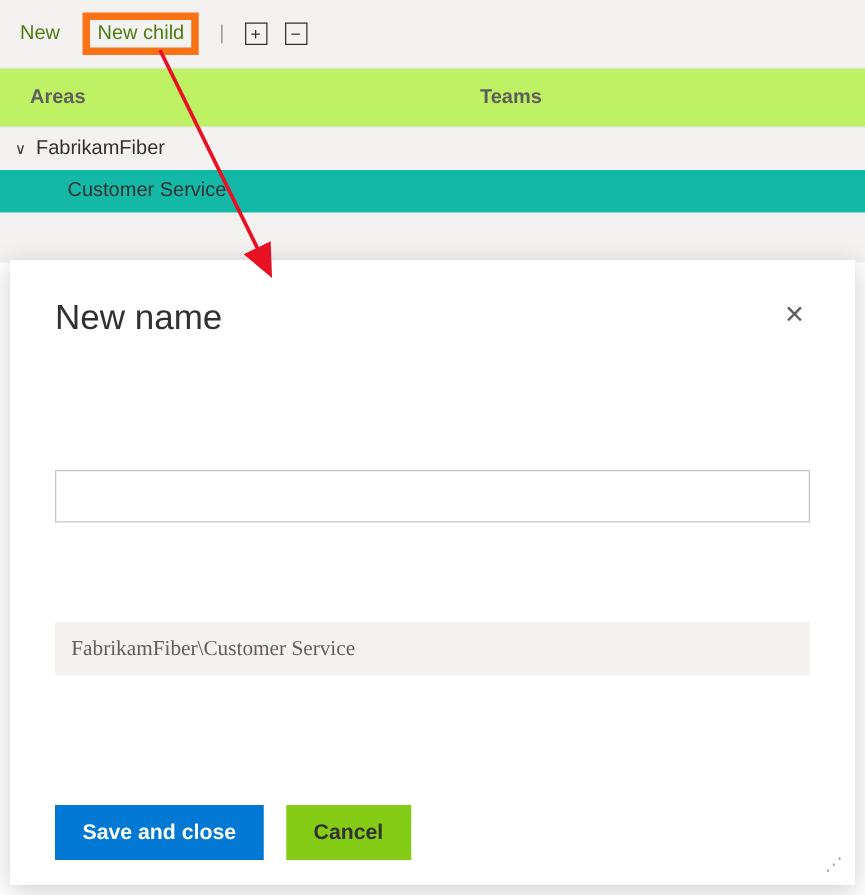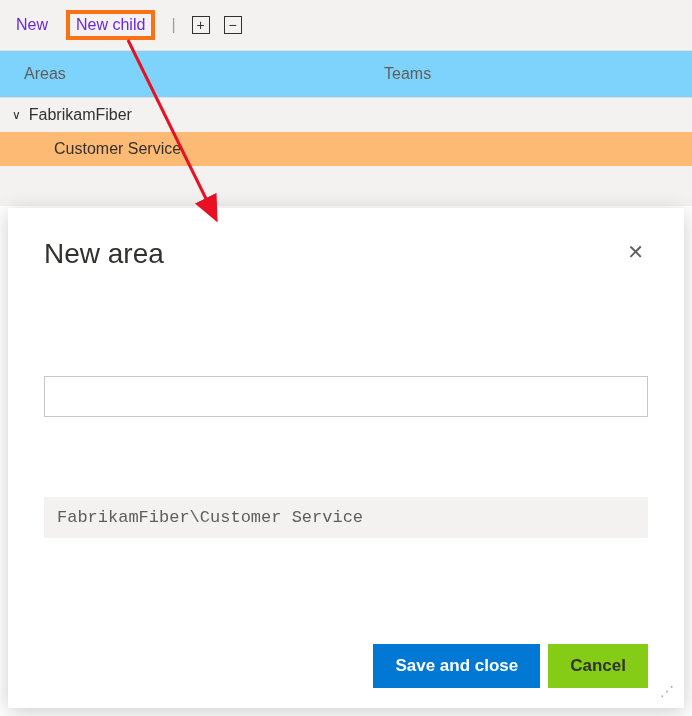--- a/index.html
+++ b/index.html
@@ -20,49 +20,50 @@
     .toolbar {
       display: flex;
       align-items: center;
       padding: 10px 12px;
       gap: 14px;
       background: #f3f2f1;
       border-bottom: 1px solid #e1dfdd;
     }
     .toolbar-btn {
       font-size: 16px;
-      color: #6d28d9;
+      color: #4d7c0f;
       cursor: pointer;
       padding: 2px 4px;
       text-align: center;
     }
     .highlight-box {
-      border: 4px solid #f97316;
+      border: 6px solid #f97316;
       padding: 2px 6px;
     }
     .toolbar-divider {
       color: #a19f9d;
       font-size: 16px;
       padding: 0 2px;
     }
     .toolbar-icon {
       width: 18px;
       height: 18px;
       display: flex;
       align-items: center;
       justify-content: center;
       cursor: pointer;
       border: 1.5px solid #323130;
       font-size: 14px;
       line-height: 1;
     }
     .tabs {
       display: flex;
-      background: #7dd3fc;
+      background: #bef264;
       border-bottom: 1px solid #e1dfdd;
+      font-weight: bold;
     }
     .tab {
       padding: 14px 24px;
       font-size: 16px;
       color: #605e5c;
       cursor: pointer;
       flex: 0 0 auto;
       width: 360px;
     }
     .tree {
@@ -70,21 +71,21 @@
       padding-bottom: 40px;
     }
     .tree-row {
       display: flex;
       align-items: center;
       padding: 8px 12px;
       font-size: 16px;
       cursor: pointer;
     }
     .tree-row.selected {
-      background: #fdba74;
+      background: #14b8a6;
     }
     .tree-caret {
       margin-right: 8px;
       font-size: 12px;
     }
     .tree-row.child {
       padding-left: 54px;
     }
     .dialog-backdrop {
       position: absolute;
@@ -123,34 +124,34 @@
       font-size: 18px;
       color: #605e5c;
       margin-bottom: 14px;
       display: block;
     }
     .dialog-input {
       width: 100%;
       padding: 10px 12px;
       font-size: 17px;
       border: 1px solid #c8c6c4;
-      font-family: Liberation Mono, monospace;
+      font-family: Liberation Serif, serif;
       color: #323130;
       margin-top: 36px;
     }
     .dialog-input[readonly] {
       background: #f3f2f1;
       border: 1px solid #f3f2f1;
       color: #605e5c;
     }
     .dialog-actions {
       margin-top: auto;
       display: flex;
-      justify-content: flex-end;
-      gap: 8px;
+      justify-content: flex-start;
+      gap: 18px;
       padding-top: 20px;
     }
     .btn {
       padding: 12px 22px;
       font-size: 17px;
       font-weight: 600;
       border: none;
       cursor: pointer;
       font-family: inherit;
     }
@@ -208,21 +209,21 @@
   <defs>
     <marker id="arrowhead" markerWidth="10" markerHeight="10" refX="7" refY="4" orient="auto">
       <polygon points="0 0, 9 4, 0 8" fill="#e81123"></polygon>
     </marker>
   </defs>
   <line x1="8" y1="8" x2="95" y2="185" stroke="#e81123" stroke-width="3" marker-end="url(#arrowhead)"></line>
 </svg>
 
 <div class="dialog-backdrop">
   <div class="dialog-header">
-    <div class="dialog-title">New area</div>
+    <div class="dialog-title">New name</div>
     <div class="dialog-close">✕</div>
   </div>
 
   <div class="dialog-field">
     <input class="dialog-input" type="text" value="" style="">
   </div>
 
   <div class="dialog-field">
     <input class="dialog-input" type="text" readonly="" value="FabrikamFiber\Customer Service" style="">
   </div>

